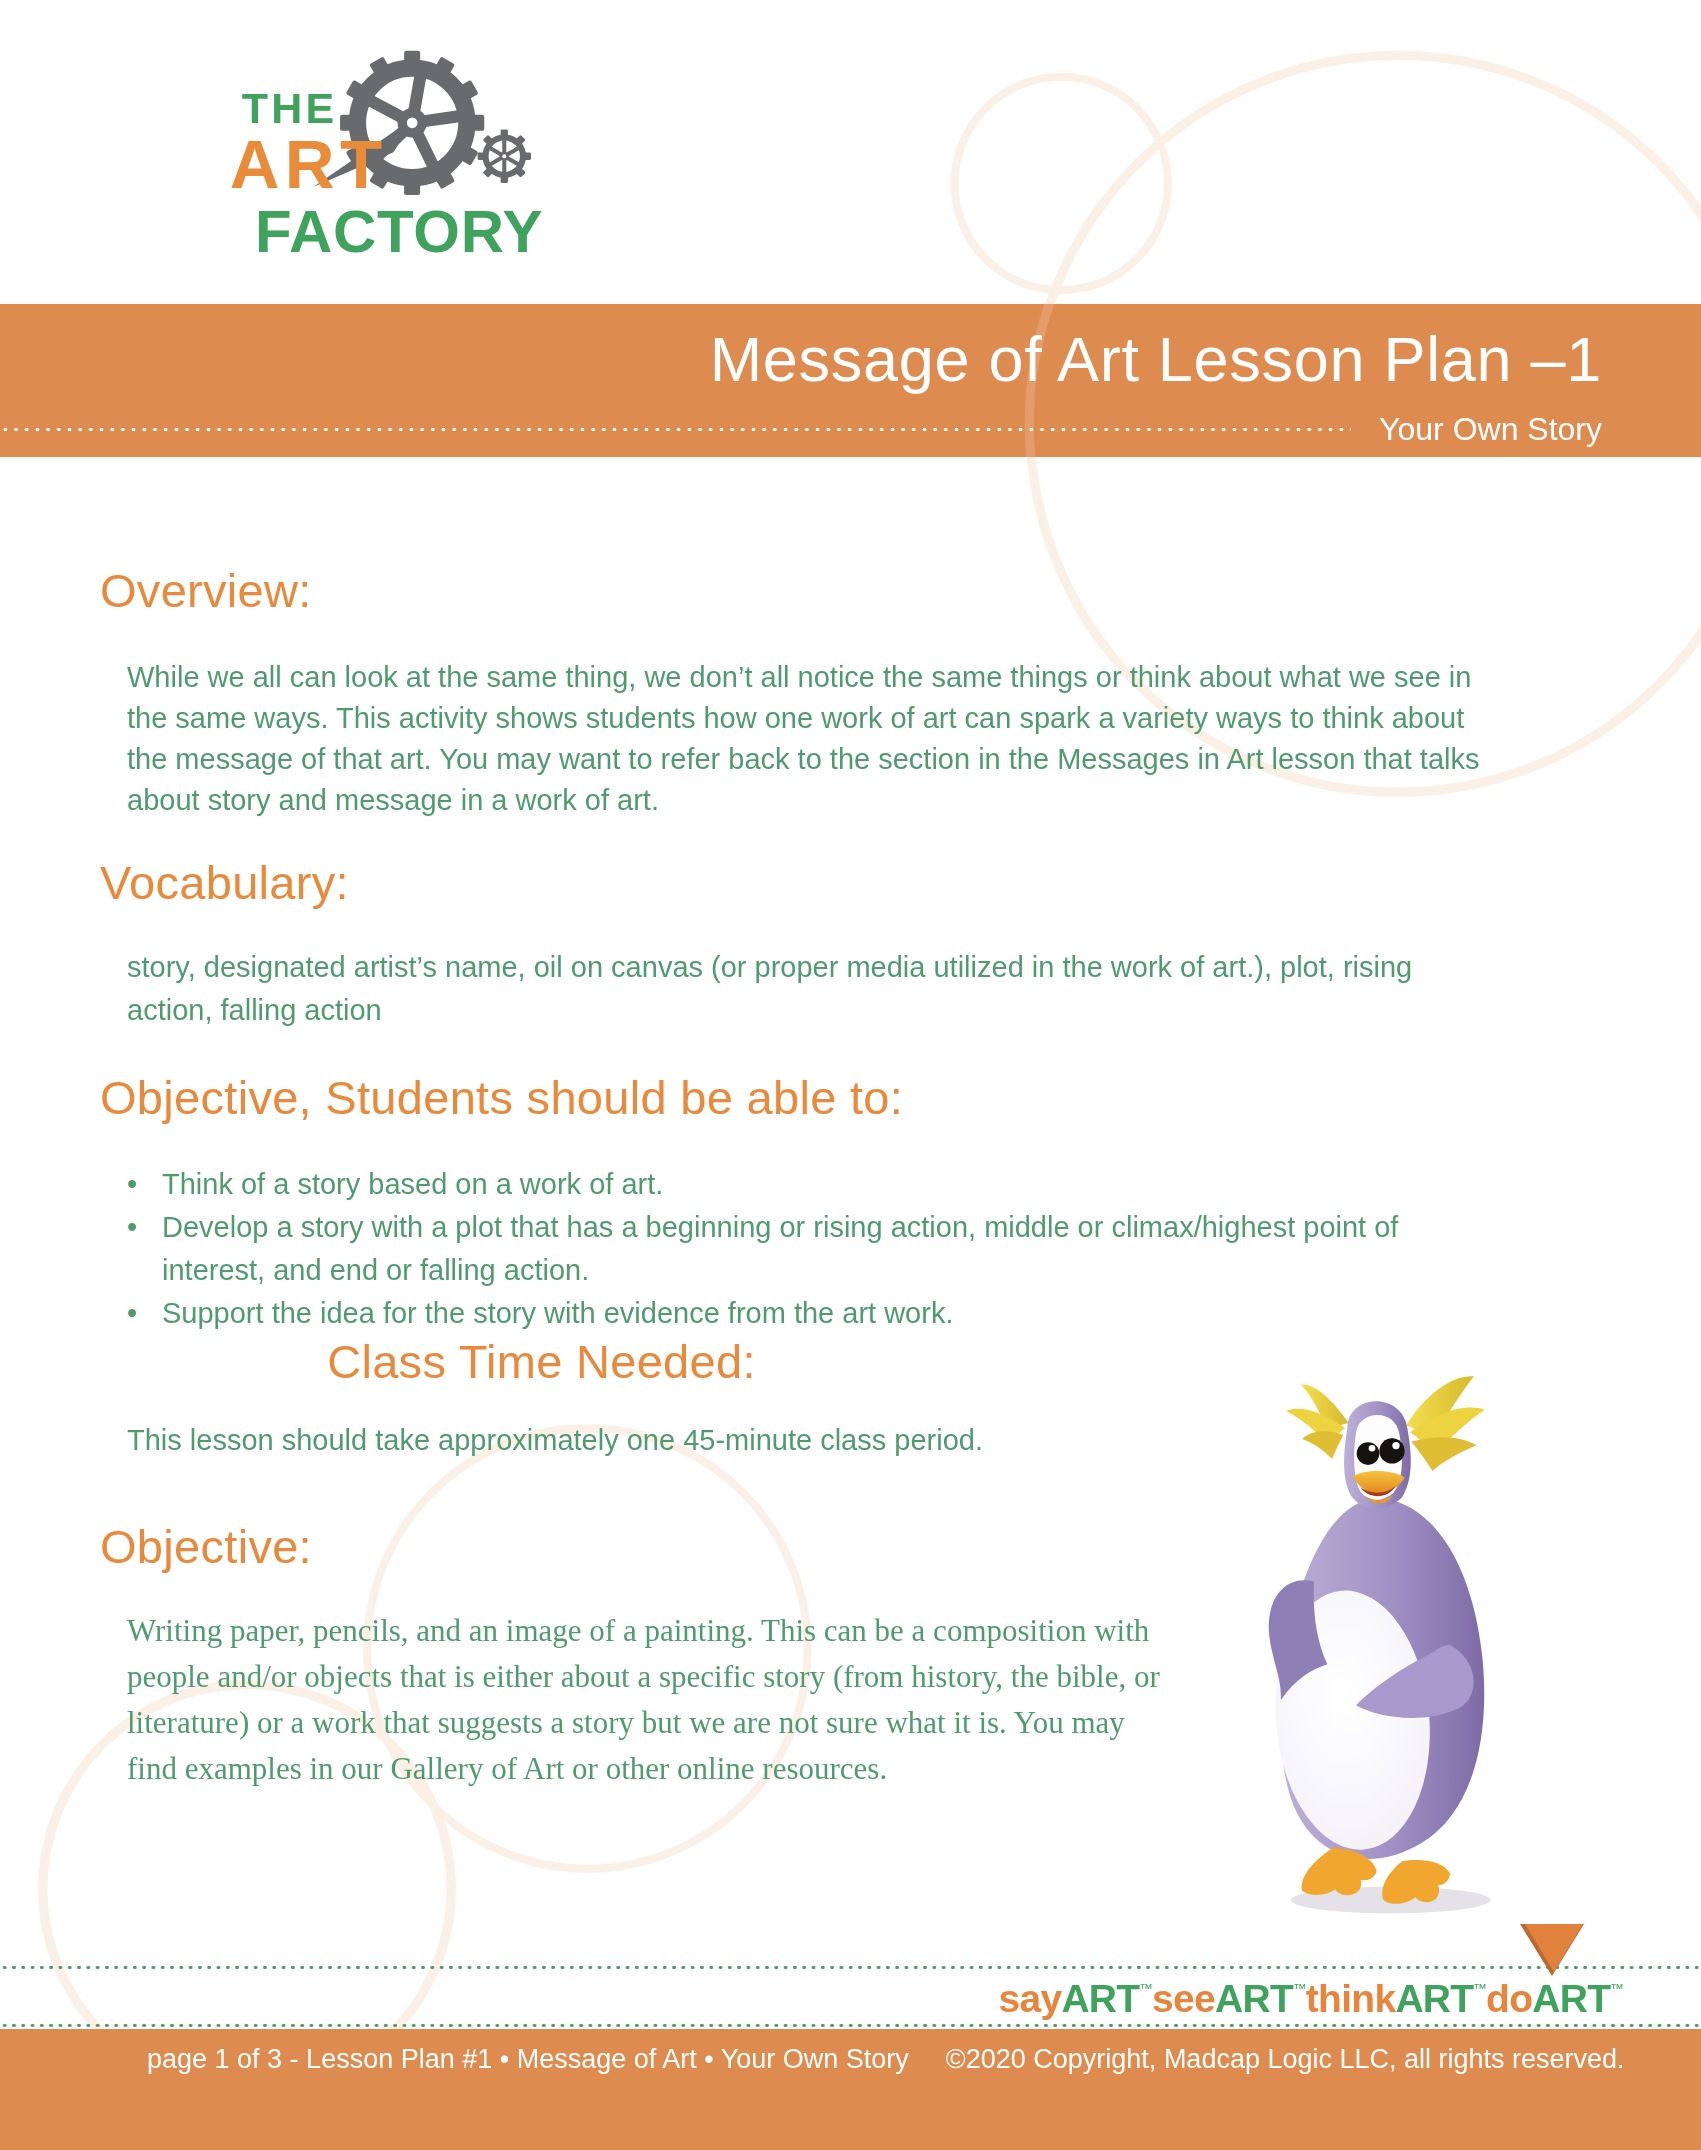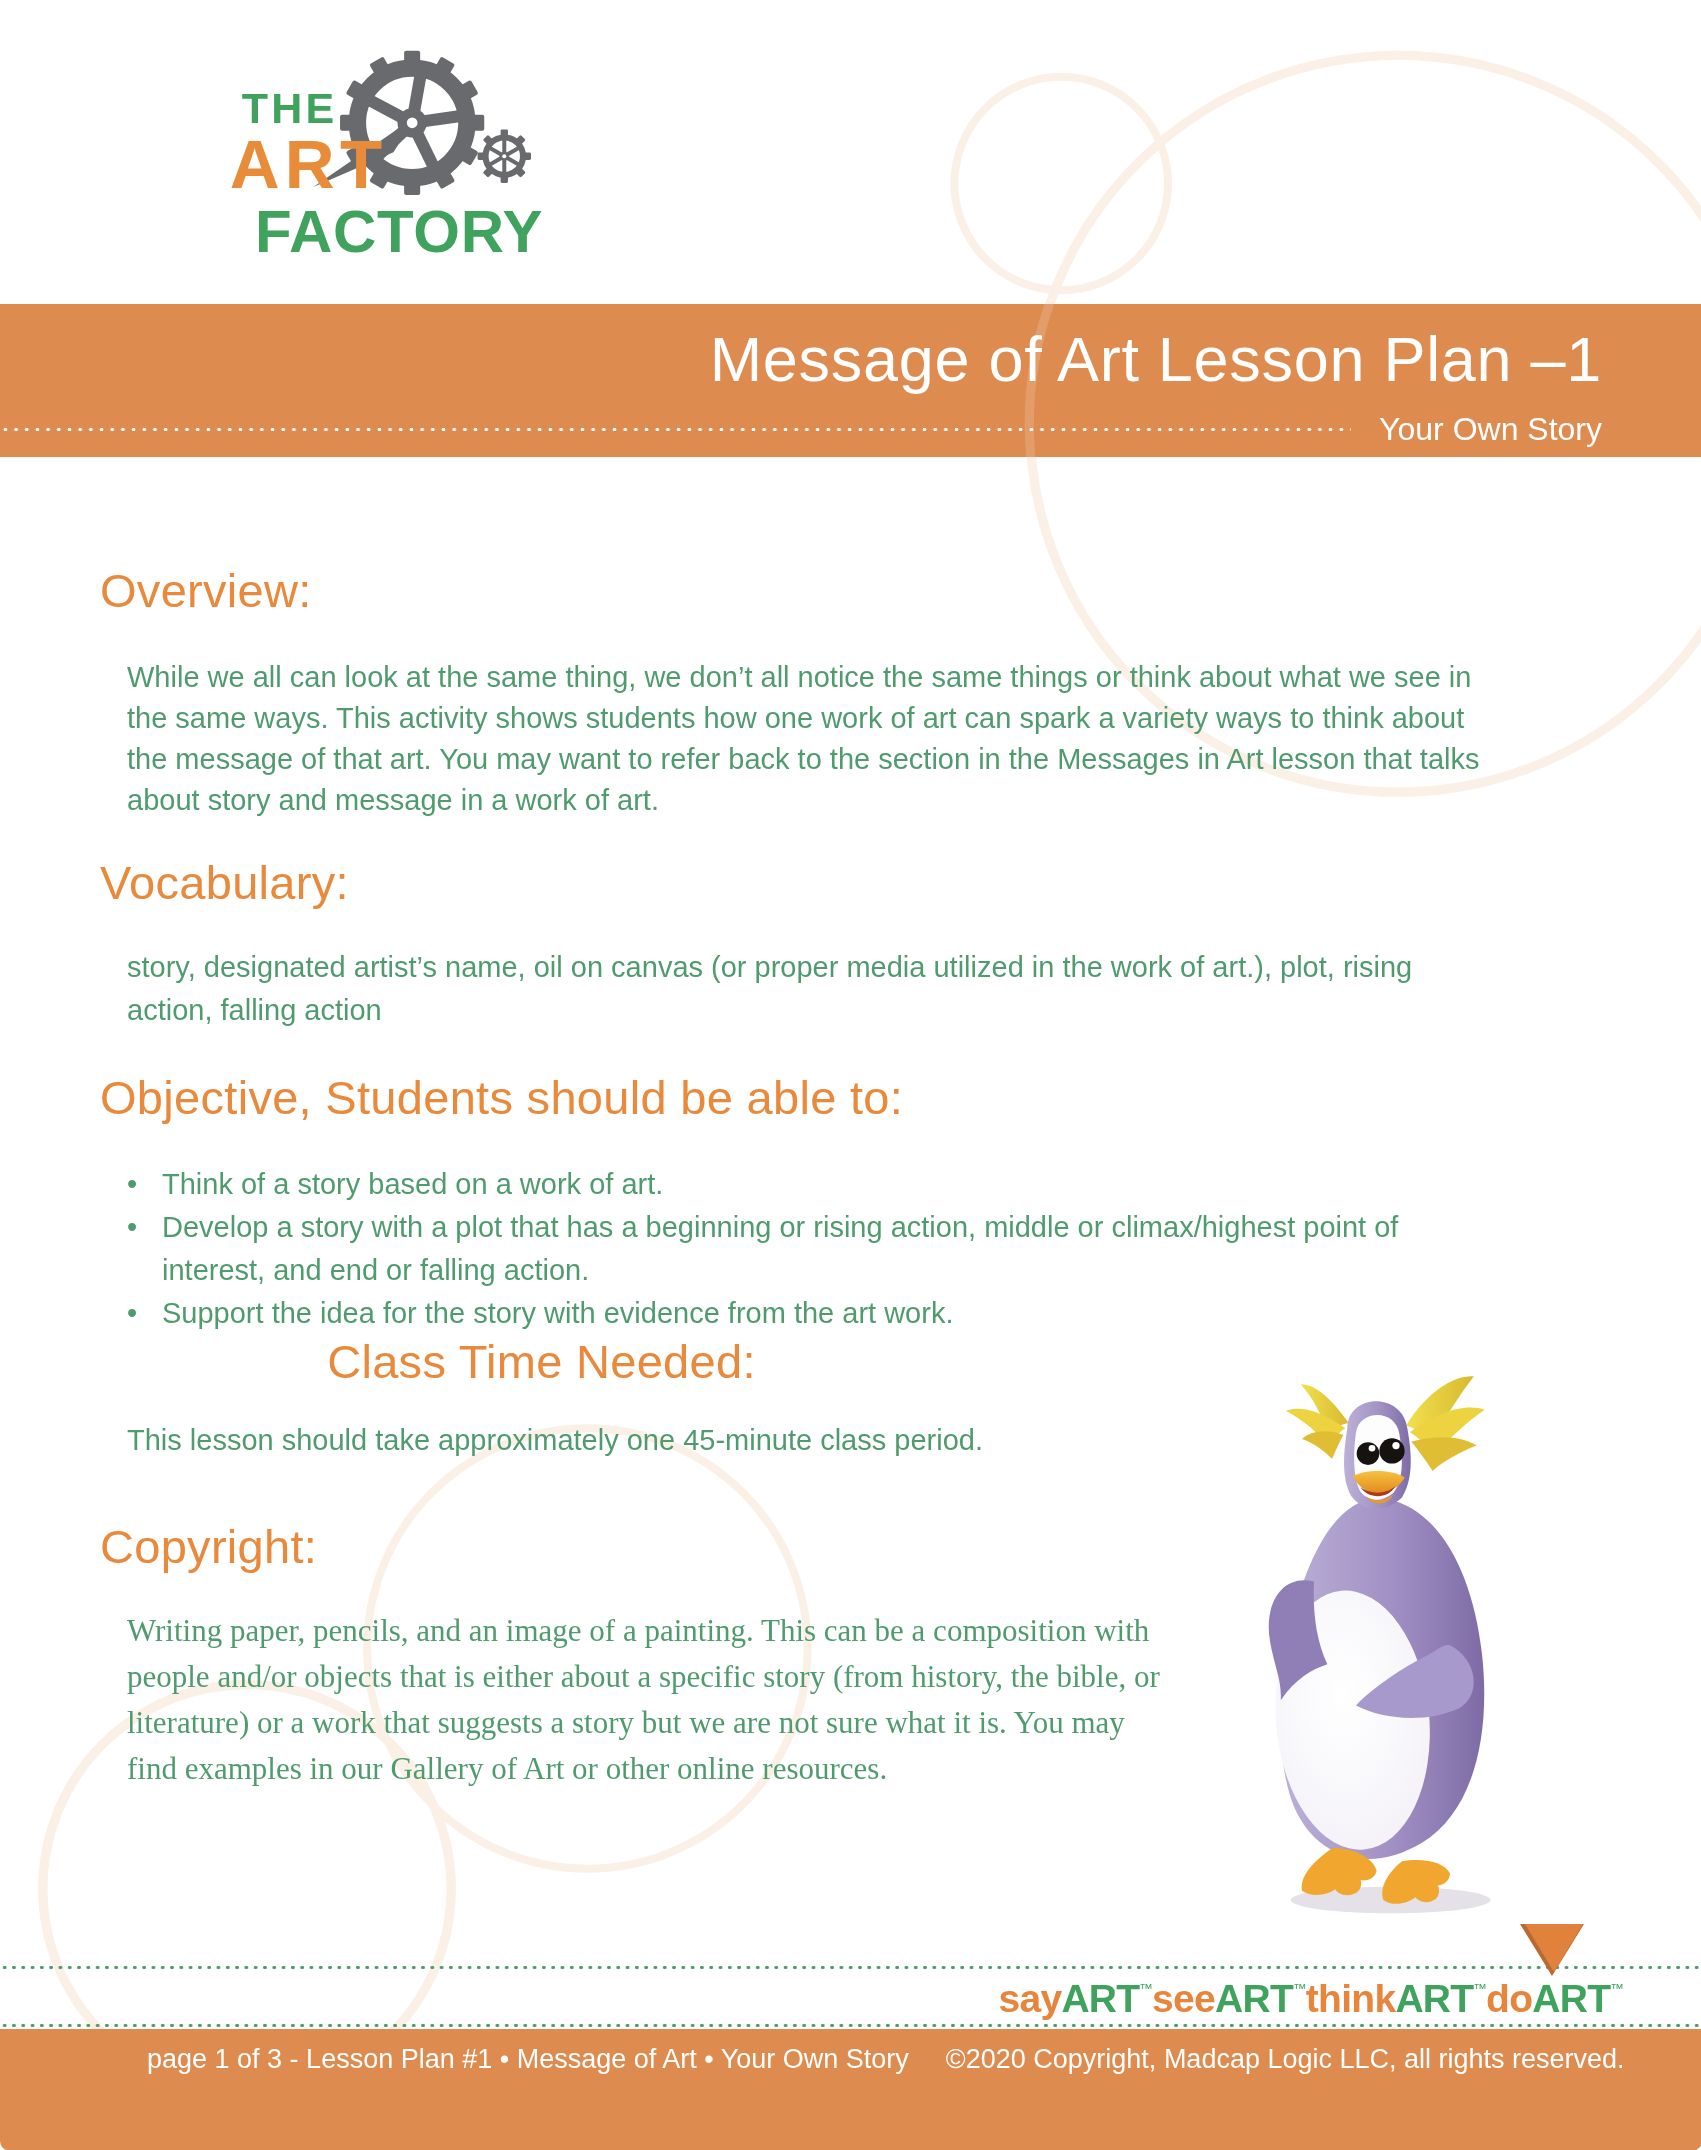--- a/index.html
+++ b/index.html
@@ -1,17 +1,17 @@
 <!DOCTYPE html>
 <html style="font-size:10.7px"><head>
 <meta charset="utf-8">
 <style>
   html,body{margin:0;padding:0;background:#fff;}
   .page{position:relative;width:1702px;height:2151px;background:#ffffff;overflow:hidden;
-        font-family:"Liberation Sans", sans-serif;border-radius:10px;}
+        font-family:"Liberation Sans", sans-serif;}
   .bg-circles{position:absolute;left:0;top:0;z-index:0;}
 
   
   .logo{position:absolute;left:227px;top:57px;width:360px;height:220px;z-index:2;}
   .logo span{position:absolute;font-weight:700;white-space:nowrap;}
   .logo-the{left:14.7px;top:27px;font-size:43px;color:#3FA35D;letter-spacing:3.3px;}
   .logo-art{left:2.7px;top:68px;font-size:69px;color:#E98C3A;letter-spacing:5.3px;}
   .logo-factory{left:28px;top:140px;font-size:60px;color:#3FA35D;letter-spacing:0.7px;}
   .gears{position:absolute;left:85px;top:-9.3px;width:227px;height:155px;}
 
@@ -181,21 +181,21 @@
   </div>
 
   <div class="section" id="sec-classtime">
     <div class="sec-heading">Class Time Needed:</div>
     <div class="sec-body">
       <div class="line">This lesson should take approximately one 45-minute class period.</div>
     </div>
   </div>
 
   <div class="section" id="sec-materials">
-    <div class="sec-heading">Copyright:</div>
+    <div class="sec-heading">Objective:</div>
     <div class="sec-body">
       <div class="line">Writing paper, pencils, and an image of a painting. This can be a composition with</div>
       <div class="line">people and/or objects that is either about a specific story (from history, the bible, or</div>
       <div class="line">literature) or a work that suggests a story but we are not sure what it is. You may</div>
       <div class="line">find examples in our Gallery of Art or other online resources.</div>
     </div>
   </div>
 
   <svg class="mascot" viewBox="0 0 380 830">
     <defs>

